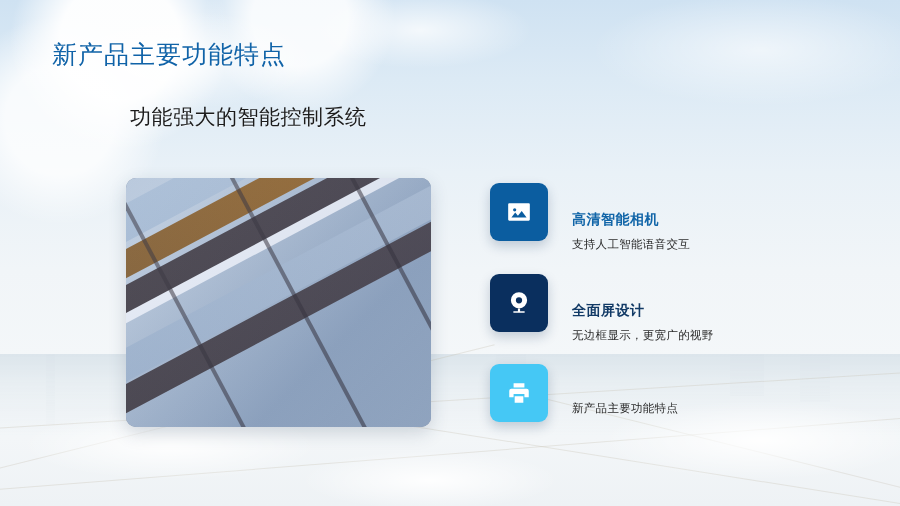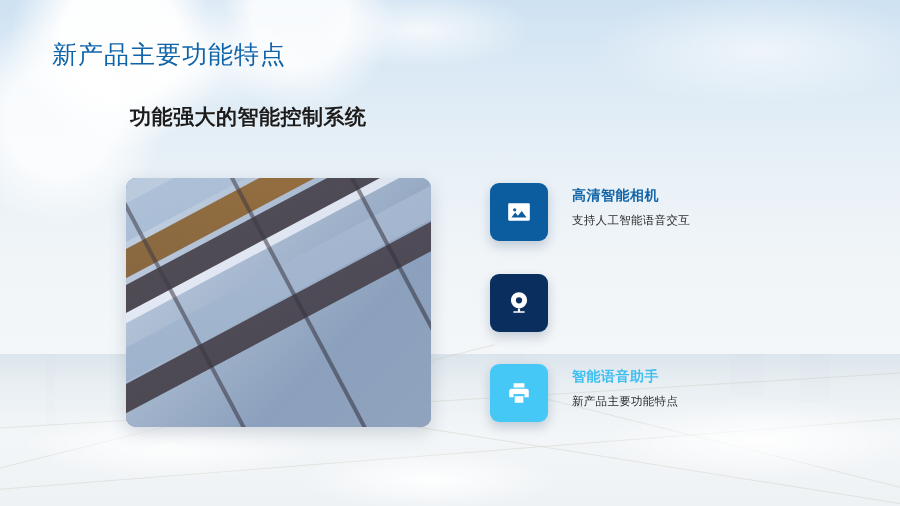--- a/index.html
+++ b/index.html
@@ -56,21 +56,21 @@
 
   
   .page-title {
     position:absolute; left:52px; top:38px;
     font-size:25px; font-weight:normal; letter-spacing:1px;
     color:#1063a8;
     text-shadow:0 1px 1px rgba(255,255,255,.6);
   }
   .subtitle {
     position:absolute; left:130px; top:103px;
-    font-size:21px; font-weight:bold; letter-spacing:.5px;
+    font-size:21px; font-weight:normal; letter-spacing:.5px;
     color:#1c1c1c;
     text-shadow:0 1px 1px rgba(255,255,255,.5);
   }
 
   
   .photo {
     position:absolute; left:126px; top:178px; width:305px; height:249px;
     border-radius:10px; overflow:hidden;
     box-shadow:0 6px 18px rgba(40,60,90,.18);
     background:#7b8ba3;
@@ -92,21 +92,21 @@
   .f3 { top:364px; }
 
   .icon-box {
     width:58px; height:58px; border-radius:9px;
     display:flex; align-items:center; justify-content:center;
     box-shadow:0 5px 12px rgba(20,50,90,.22);
     flex:none;
   }
   .icon-box svg { width:26px; height:26px; fill:#fff; display:block; }
 
-  .ftext { margin-left:24px; padding-top:4px; }
+  .ftext { margin-left:24px; padding-top:4px;margin-top:24px; }
   .ftitle { font-size:14px; font-weight:bold; letter-spacing:.5px; line-height:1.2; }
   .fdesc  { font-size:11.5px; color:#2b2b2b; margin-top:9px; letter-spacing:.3px; line-height:1.3; }
 </style>
 </head>
 <body>
 
 <div class="bg">
   <div class="sky"></div>
   <div class="sky2"></div>
 
@@ -206,28 +206,29 @@
 
 <div class="feature f2">
   <div class="icon-box" style="background:#0A2F5E;">
     <span>
       <svg viewBox="0 0 24 24">
           <path d="M12 2a7.5 7.5 0 1 0 0 15 7.5 7.5 0 0 0 0-15zm0 4.6a2.9 2.9 0 1 1 0 5.8 2.9 2.9 0 0 1 0-5.8zM11 17.4h2v2.1h4.2v1.6H6.8v-1.6H11v-2.1z"></path>
         </svg>
     </span>
   </div>
   <div class="ftext">
+    <div class="ftitle" style="color:#123A66;">全面屏设计</div>
+    <div class="fdesc">无边框显示，更宽广的视野</div>
   </div>
 </div>
 
 <div class="feature f3">
   <div class="icon-box" style="background:#45C8F5;">
     <span>
       <svg viewBox="0 0 24 24">
           <path d="M7 3h10v4H7V3zM5 8h14a2 2 0 0 1 2 2v6h-4v-3H7v3H3v-6a2 2 0 0 1 2-2zm3 7h8v6H8v-6z"></path>
         </svg>
     </span>
   </div>
   <div class="ftext">
-    <div class="ftitle" style="color:#3FBEF0;">智能语音助手</div>
     <div class="fdesc">新产品主要功能特点</div>
   </div>
 </div>
 
 </body></html>

